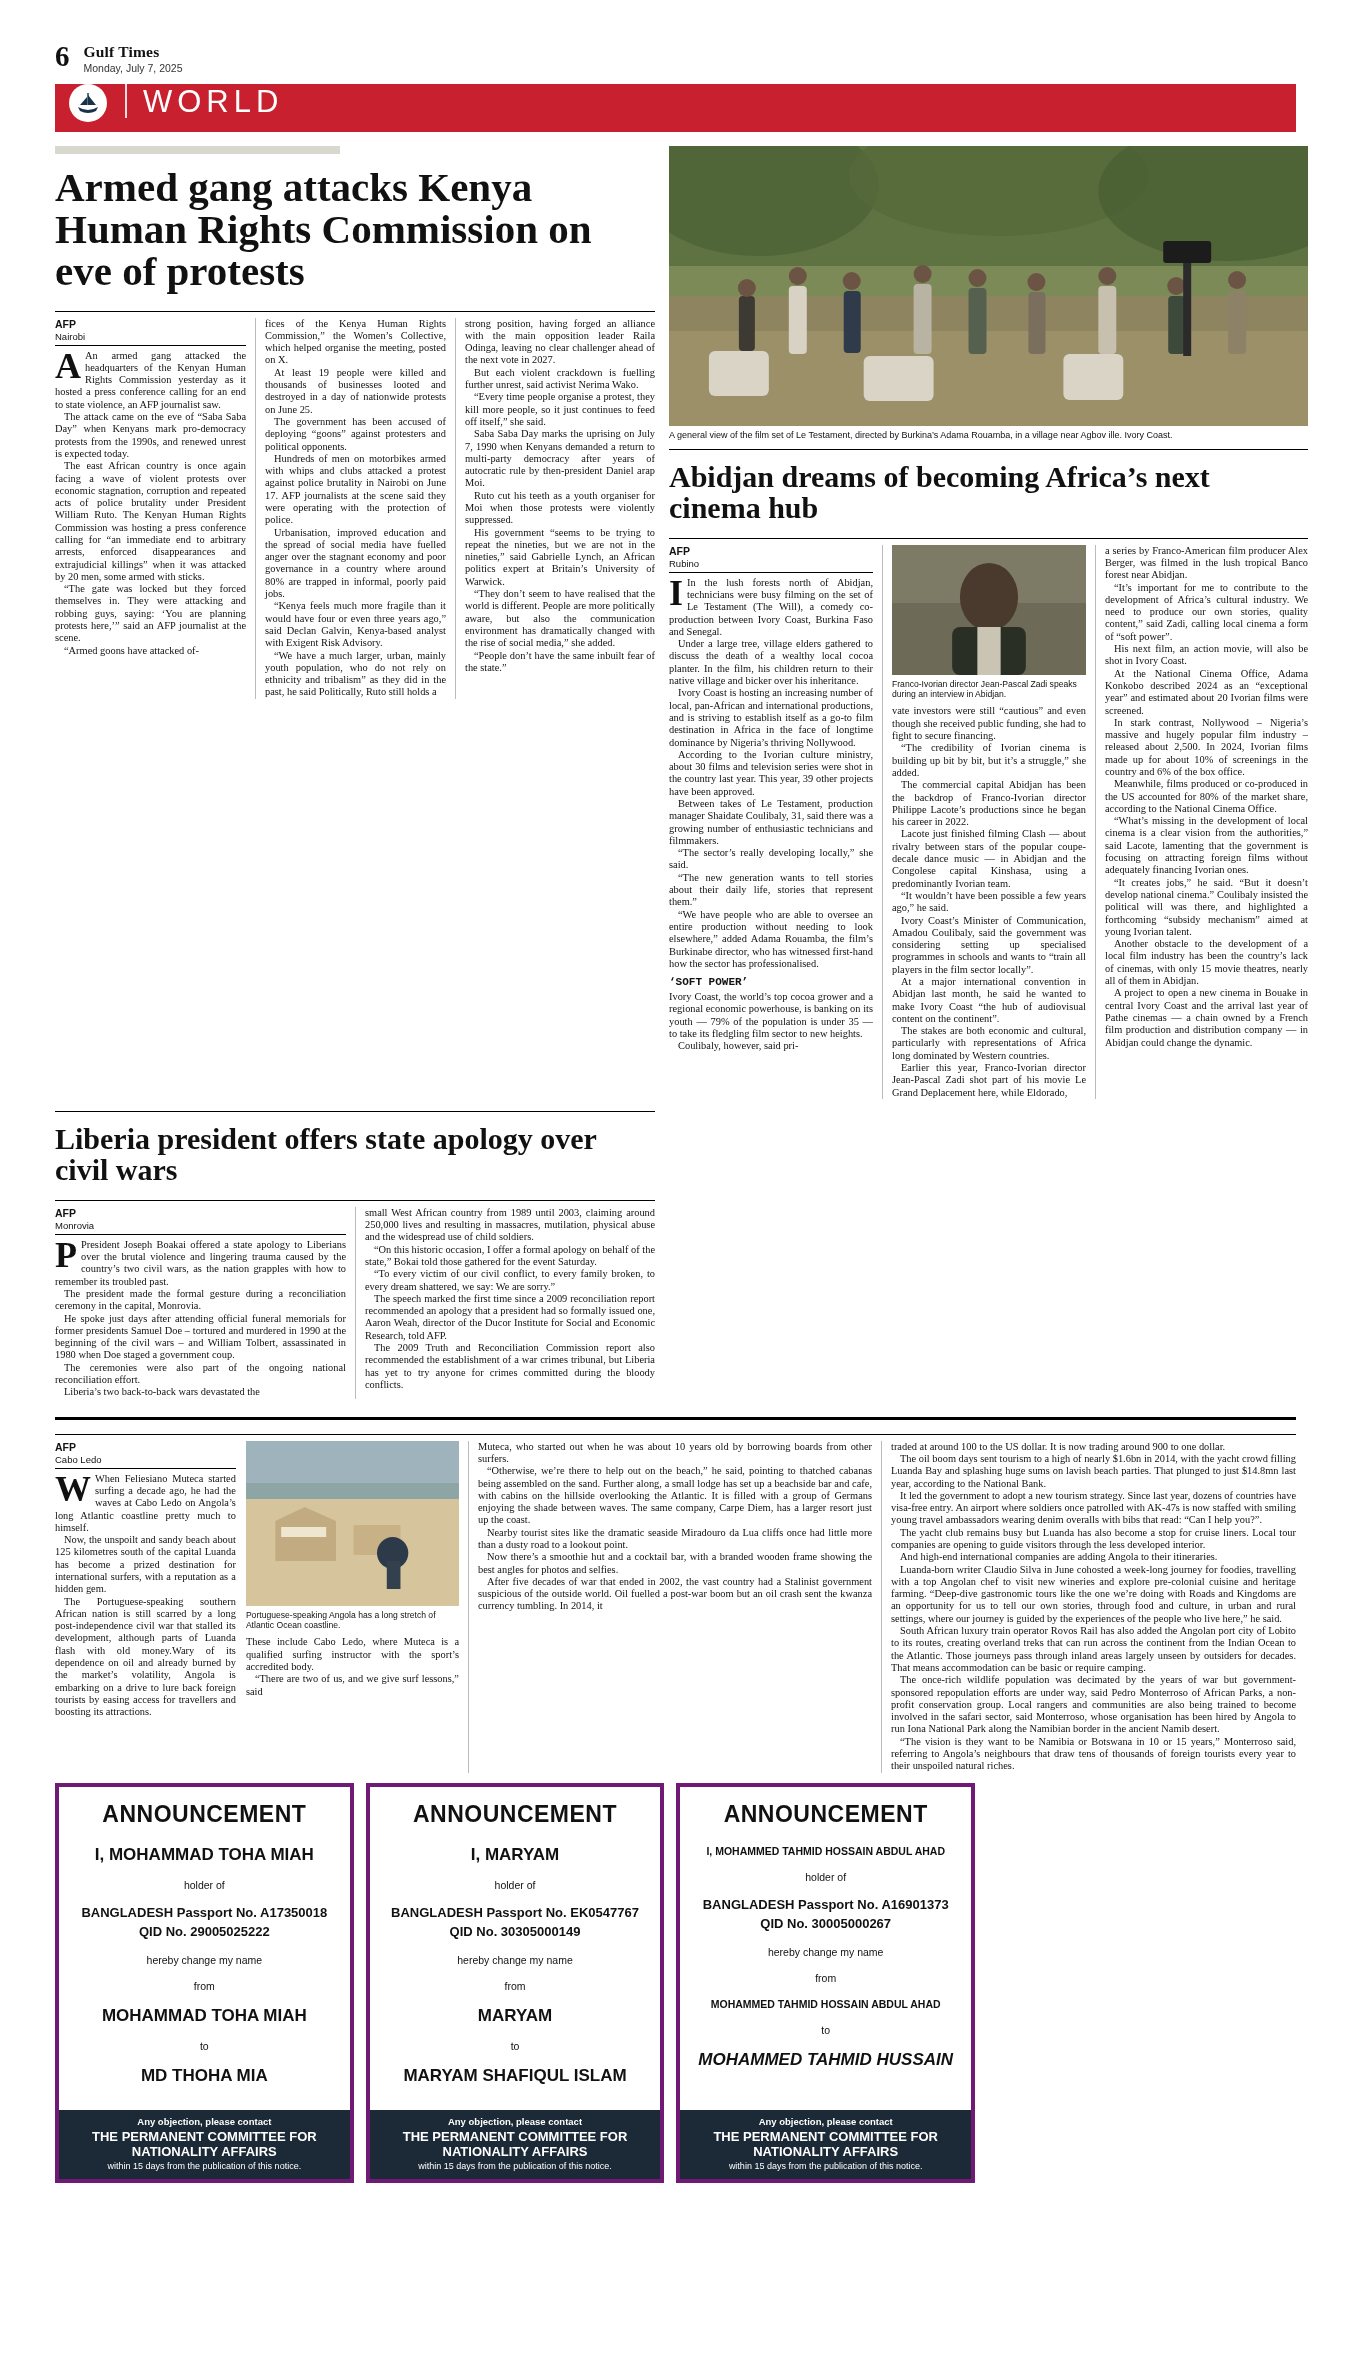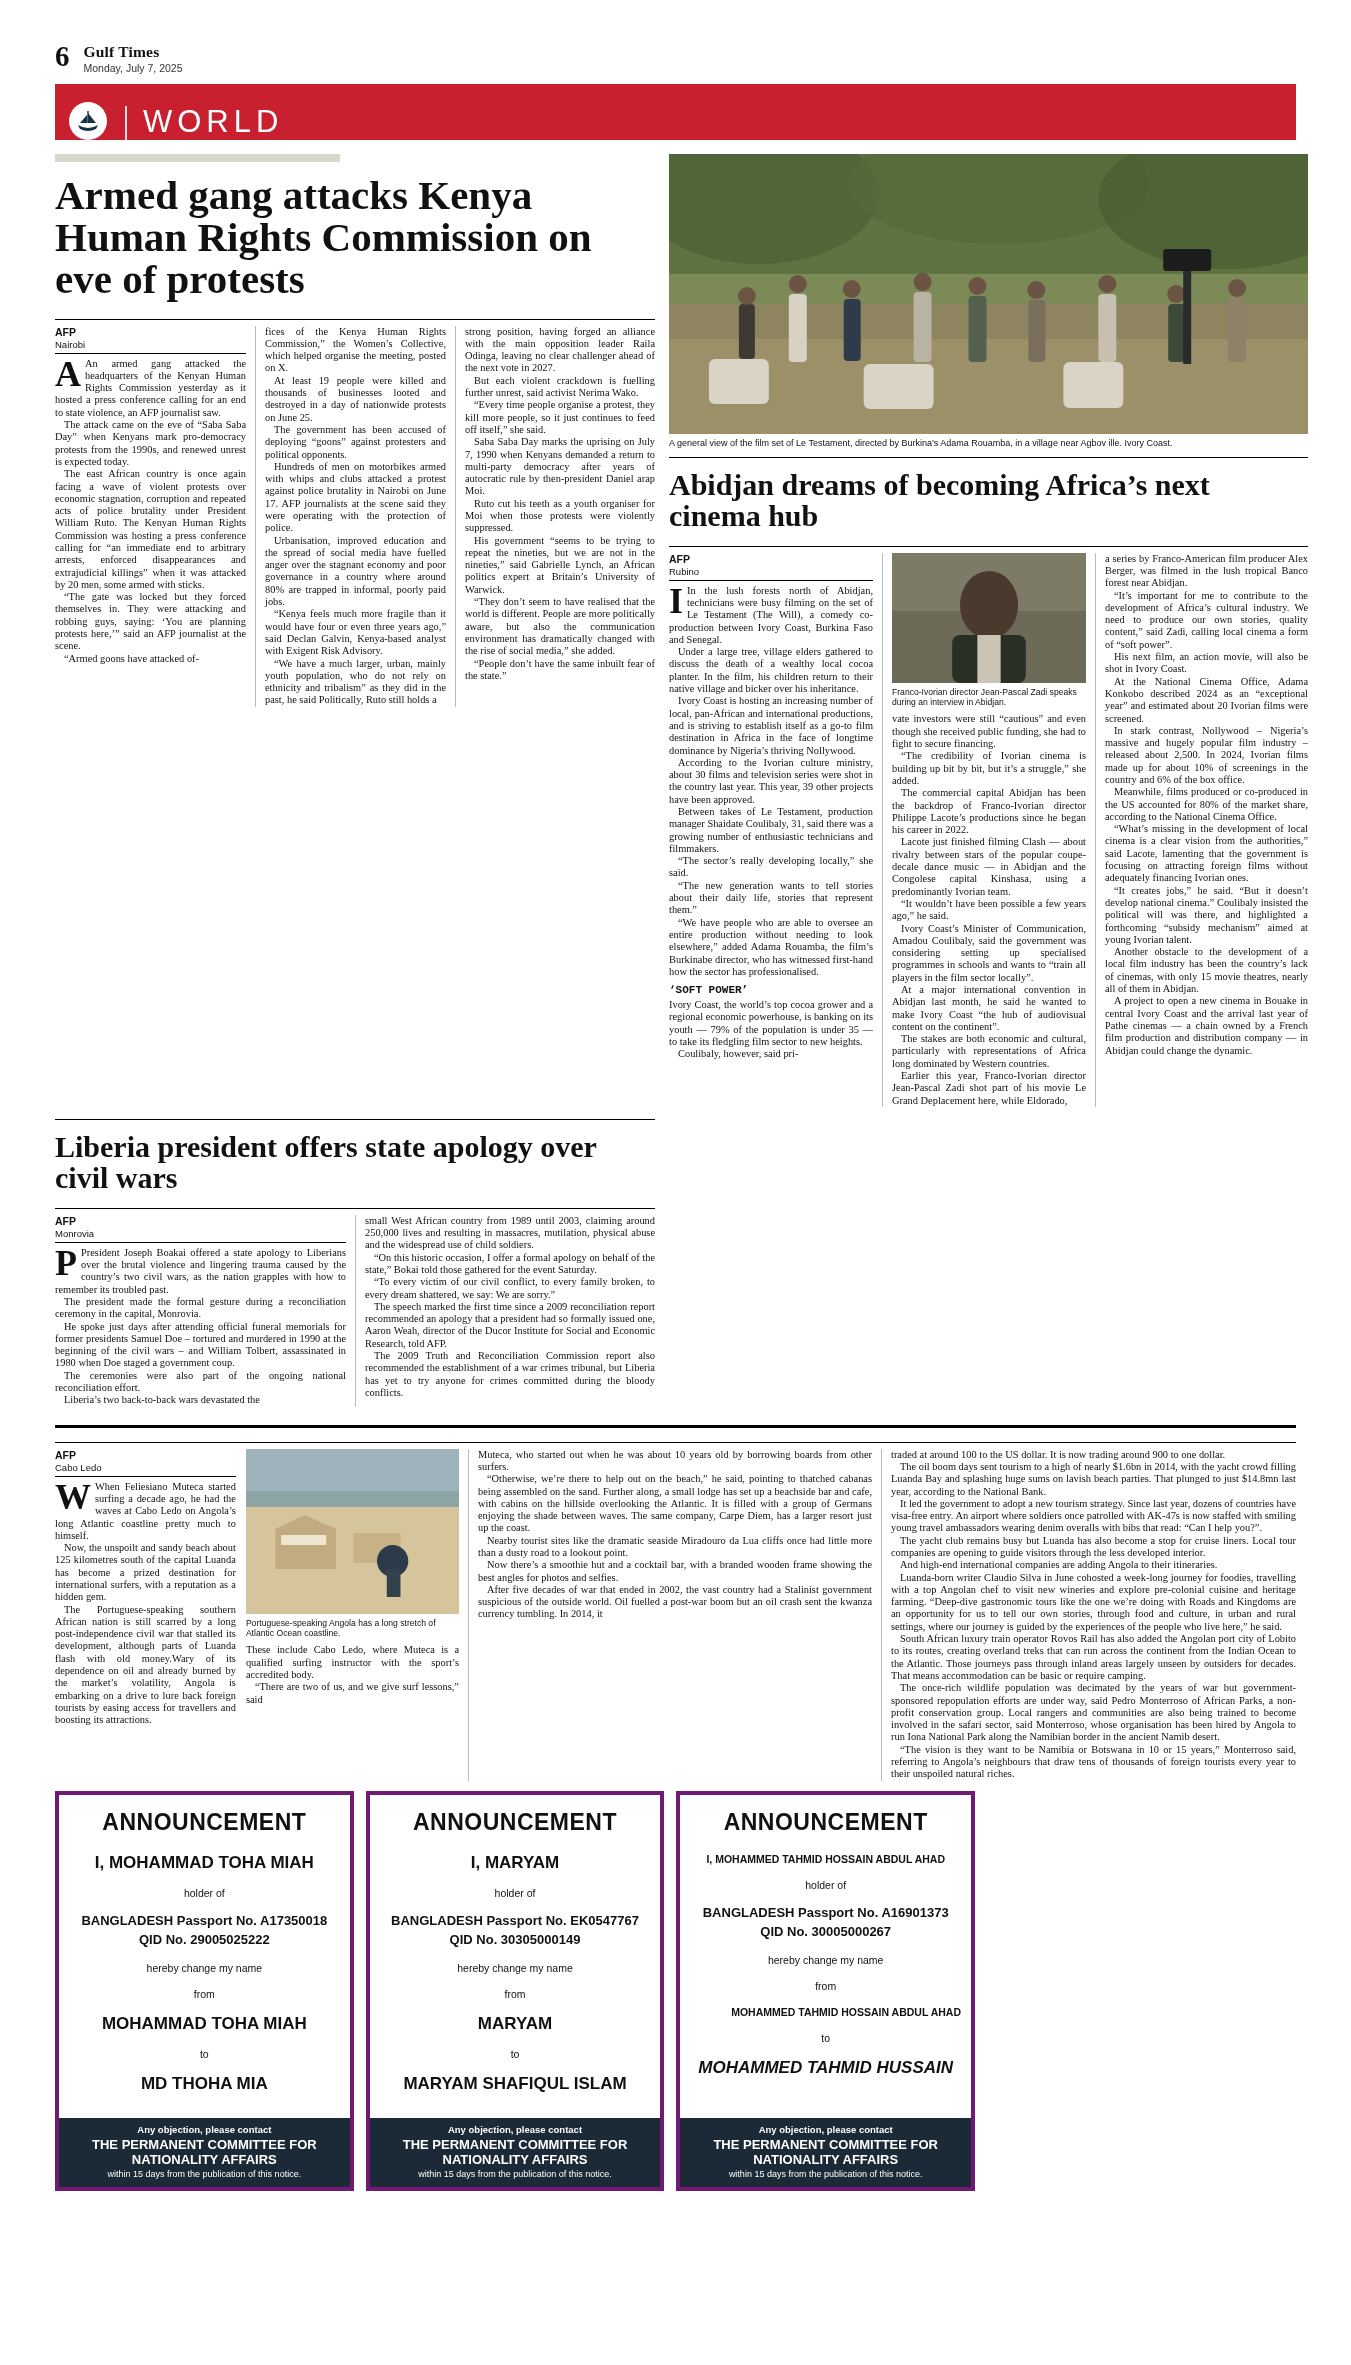--- a/index.html
+++ b/index.html
@@ -43,23 +43,23 @@
   .paper-date {
     font-family: "Liberation Sans", sans-serif;
     font-size: 10.5px;
     color: #333;
     margin-top: 1px;
   }
 
   
   .section-banner {
     background: #c8202e;
-    height: 56px;
+    height: 48px;
     display: flex;
-    align-items: flex-end;
+    align-items: flex-start;
     padding-left: 14px;
     margin-top: 4px;
   }
   .logo-circle {
     width: 38px; height: 38px;
     border-radius: 50%;
     background: #fff;
     display: flex; align-items: center; justify-content: center;
     flex: 0 0 auto;
   }
@@ -481,21 +481,21 @@
     </div>
 
     <div class="ann">
       <h3>ANNOUNCEMENT</h3>
       <div class="line strong" style="font-size:10.5px;">I, MOHAMMED TAHMID HOSSAIN ABDUL AHAD</div>
       <div class="line">holder of</div>
       <div class="line big">BANGLADESH Passport No. A16901373</div>
       <div class="line big" style="margin-top:-4px;">QID No. 30005000267</div>
       <div class="line">hereby change my name</div>
       <div class="line">from</div>
-      <div class="line strong" style="font-size:10.5px;text-align:right;">MOHAMMED TAHMID HOSSAIN ABDUL AHAD</div>
+      <div class="line strong" style="font-size:10.5px;">MOHAMMED TAHMID HOSSAIN ABDUL AHAD</div>
       <div class="line">to</div>
       <div class="line strong" style="margin-bottom:6px;font-style:italic;">MOHAMMED TAHMID HUSSAIN</div>
       <div style="flex:1 1 auto;"></div>
       <div class="ann-foot">
         <div class="t1">Any objection, please contact</div>
         <div class="t2">THE PERMANENT COMMITTEE FOR NATIONALITY AFFAIRS</div>
         <div class="t3">within 15 days from the publication of this notice.</div>
       </div>
     </div>
   </div>

